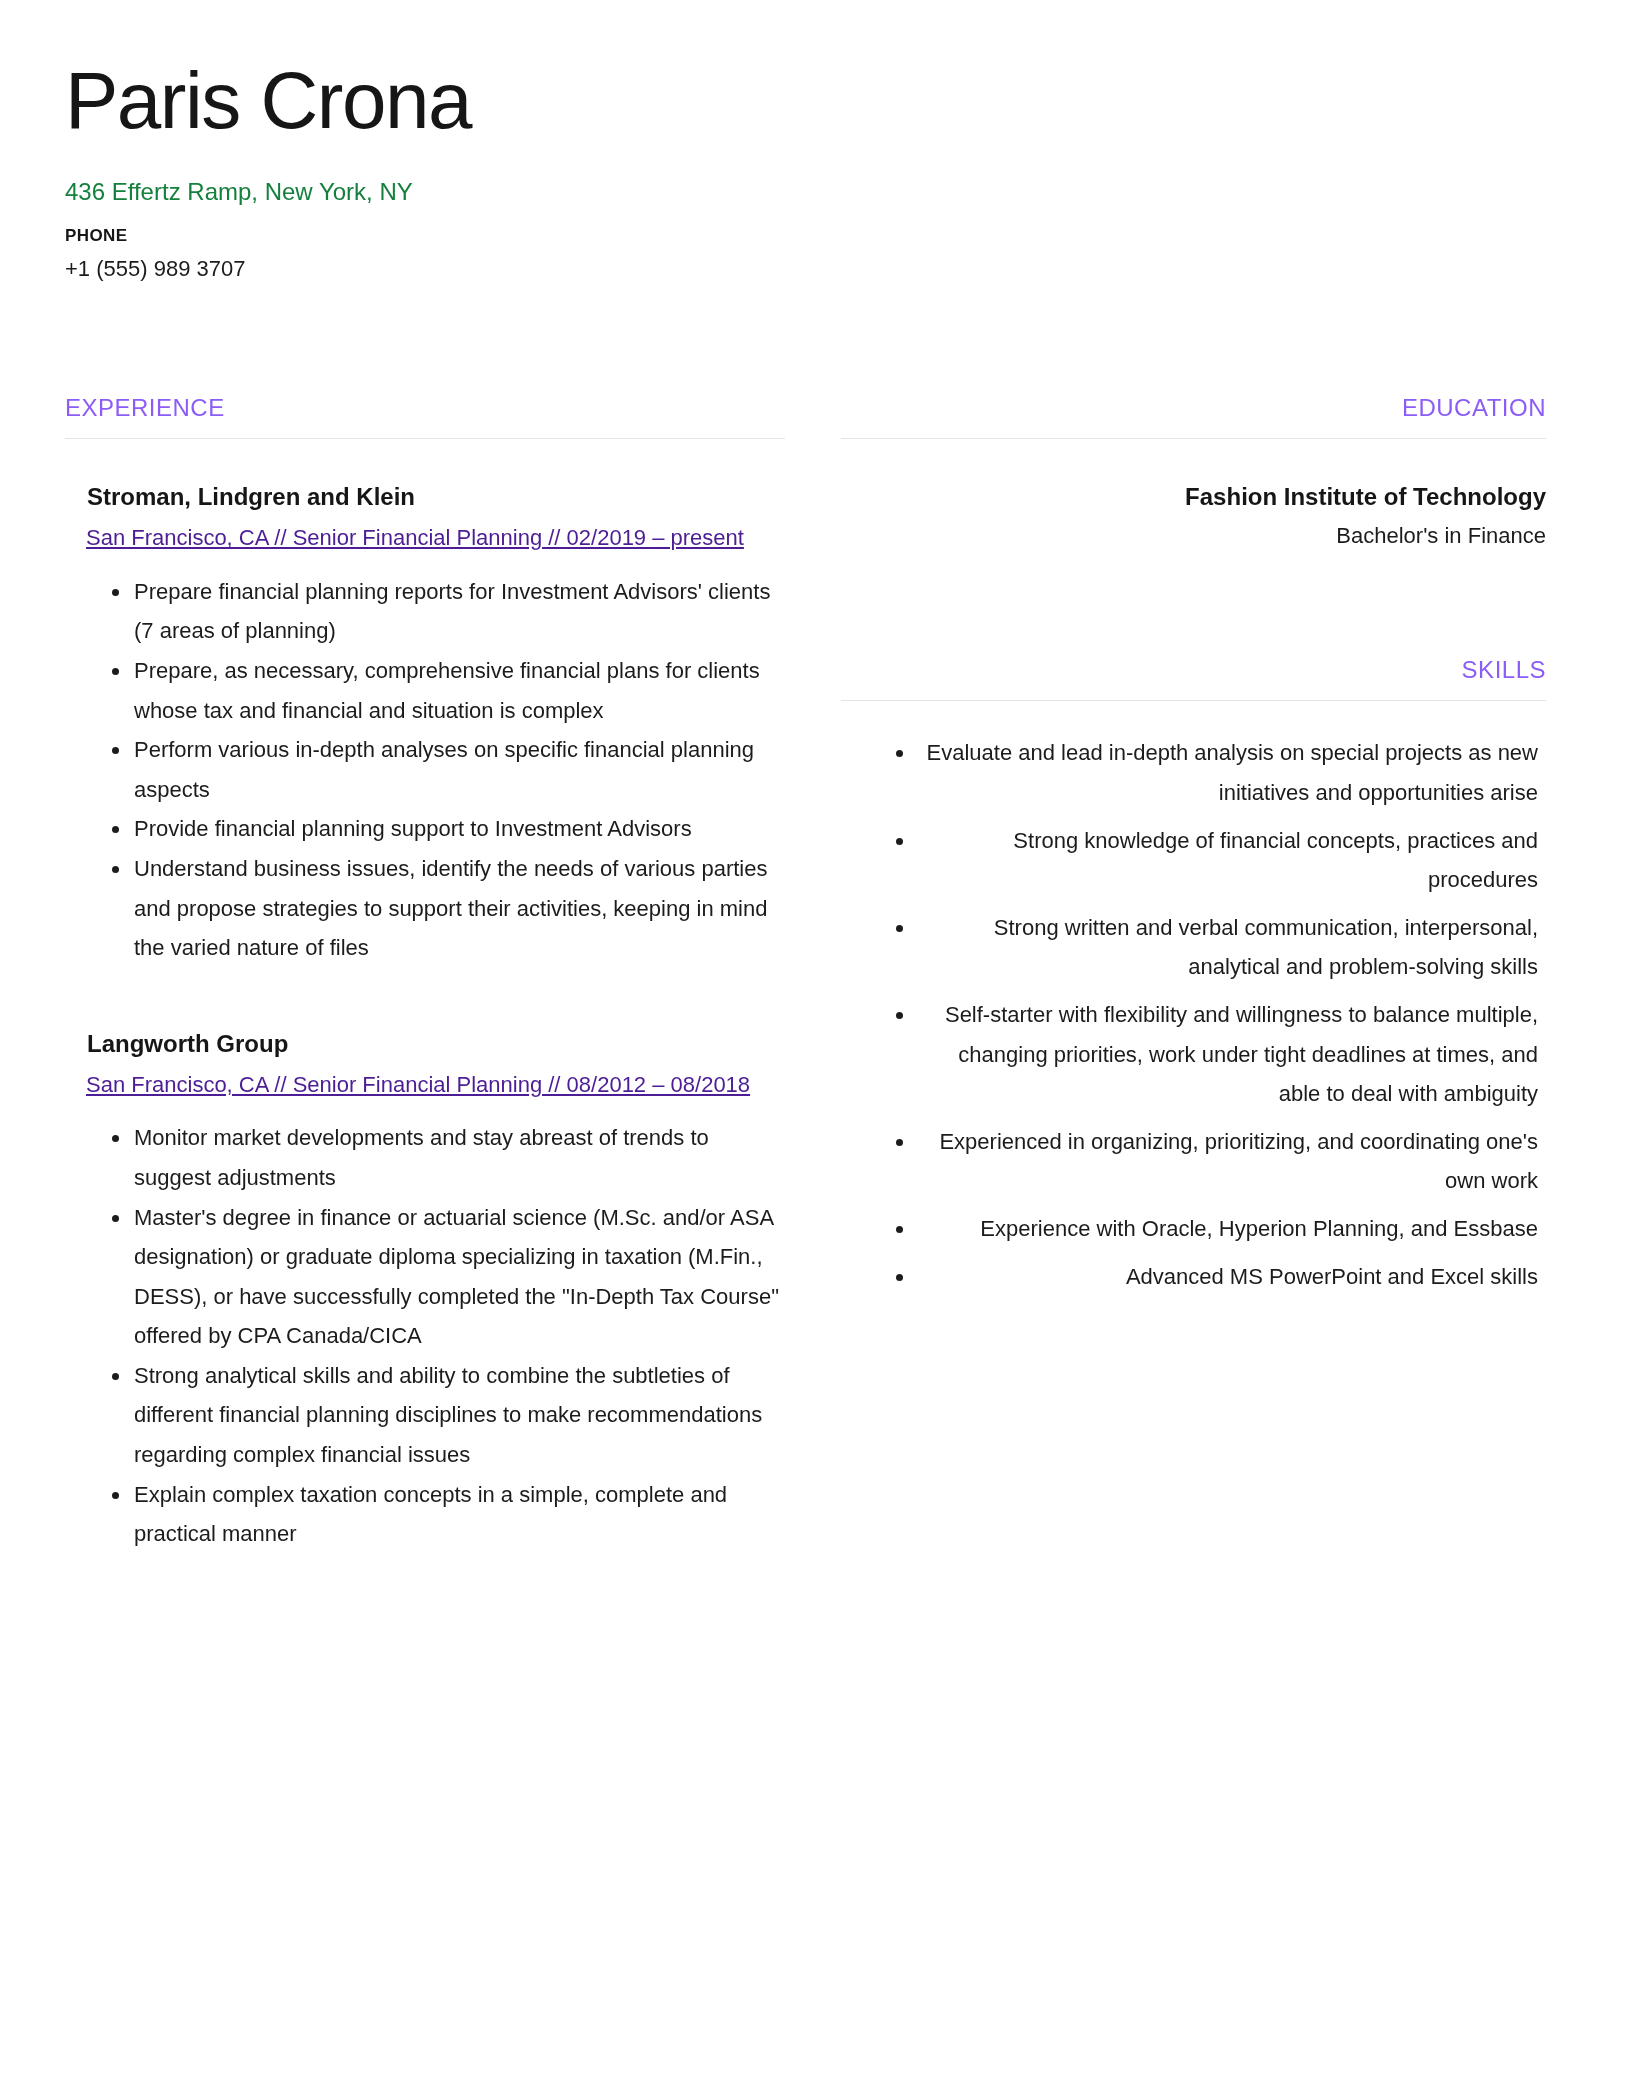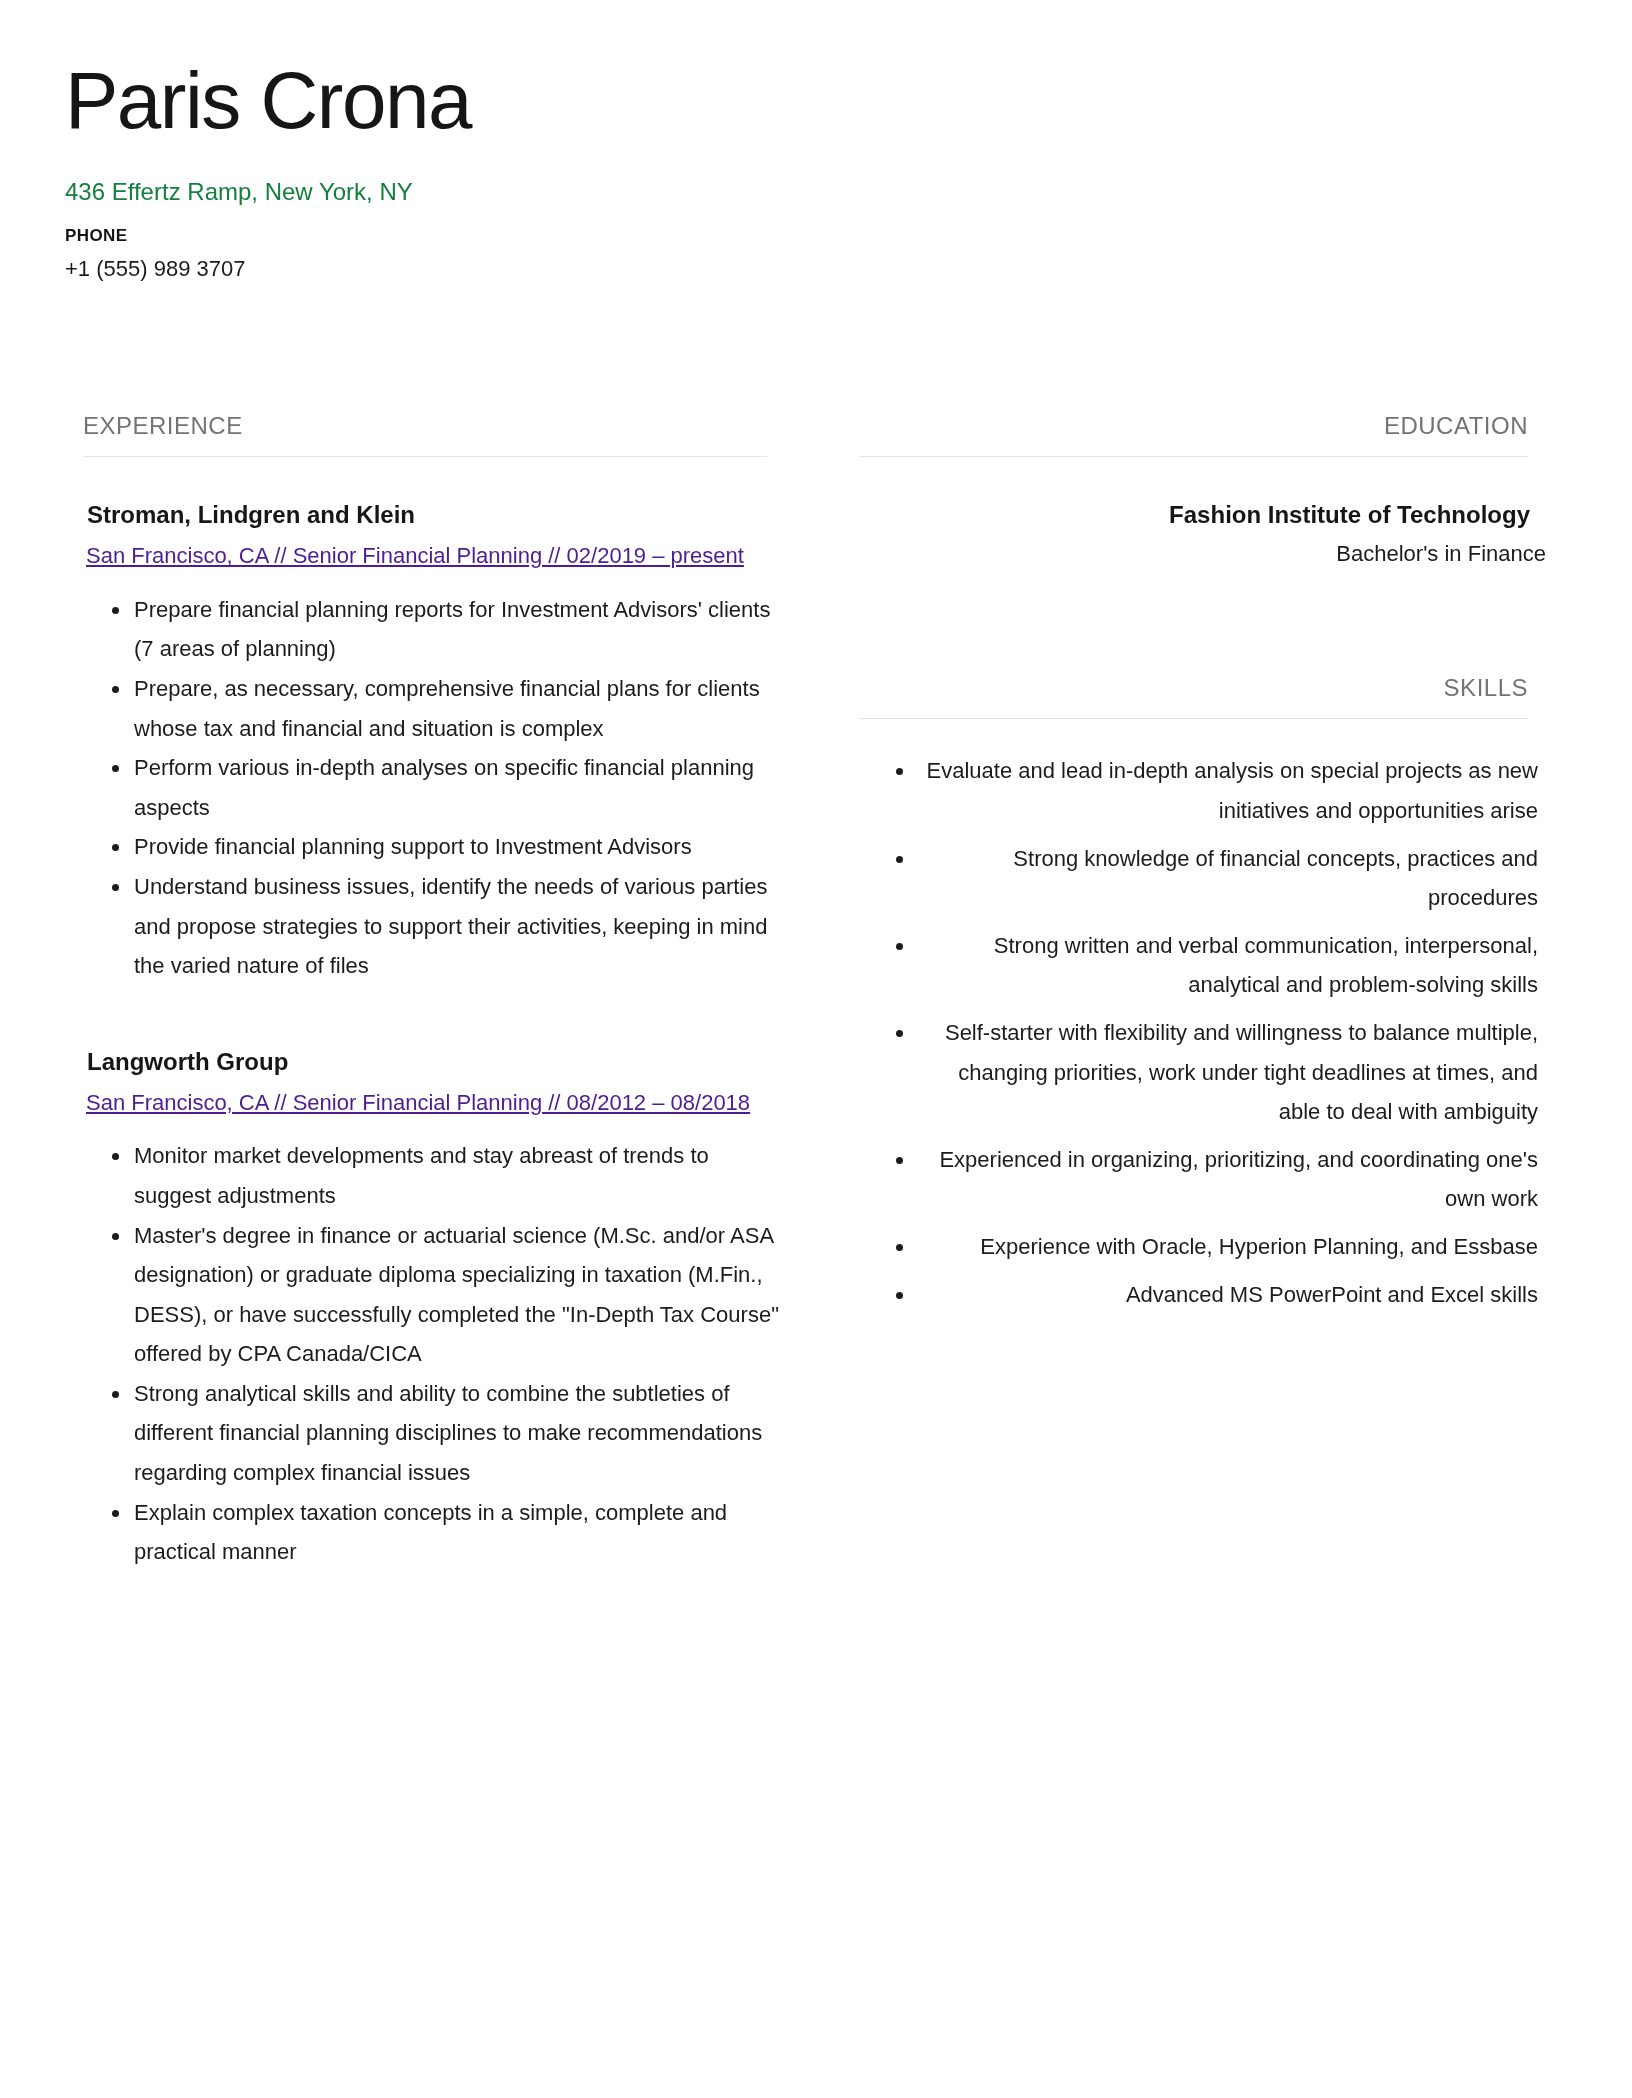--- a/index.html
+++ b/index.html
@@ -32,40 +32,40 @@
     color: #161616;
   }
   .phone { font-size: 22px; margin-top: 10px; }
 
   
   .columns { display: flex; gap: 56px; margin-top: 112px; align-items: flex-start; }
   .col-left  { flex: 0 0 720px; width: 720px; }
   .col-right { flex: 0 0 705px; width: 705px; text-align: right; }
 
   .section-title {
-    margin: 18px;
+    margin: 0;
     font-size: 24px;
     font-weight: 400;
     letter-spacing: 0.5px;
-    color: #737373;
+    color: #8b5cf6;
     padding-bottom: 16px;
     border-bottom: 1px solid #e4e4e4;
   }
 
   
   .job { margin-top: 44px; padding-left: 21px; }
   .job + .job { margin-top: 62px; }
   .job-title { margin: 0 1px 8px; font-size: 24px; font-weight: 700; color: #161616; }
   .job-meta { font-size: 22px; line-height: 1.75; color: #4c1d95; text-decoration: underline; }
   ul.bullets { margin: 14px 0 0; padding-left: 46px; list-style: disc; }
   ul.bullets li { font-size: 22px; line-height: 1.8; margin: 0; padding-left: 2px; }
 
   
   .school { margin-top: 44px; padding-left: 19px; }
-  .school-name { margin: 0 16px 8px; font-size: 24px; font-weight: 700; color: #161616; }
+  .school-name { margin: 0 0 8px; font-size: 24px; font-weight: 700; color: #161616; }
   .school-degree { font-size: 22px; line-height: 1.5; }
 
   
   .section-skills { margin-top: 104px; }
   ul.skills { margin: 32px 0 0; padding-left: 67px; list-style: disc; }
   ul.skills li { font-size: 22px; line-height: 1.8; margin: 8px; padding-left: 2px; }
 </style>
 </head>
 <body>
 

